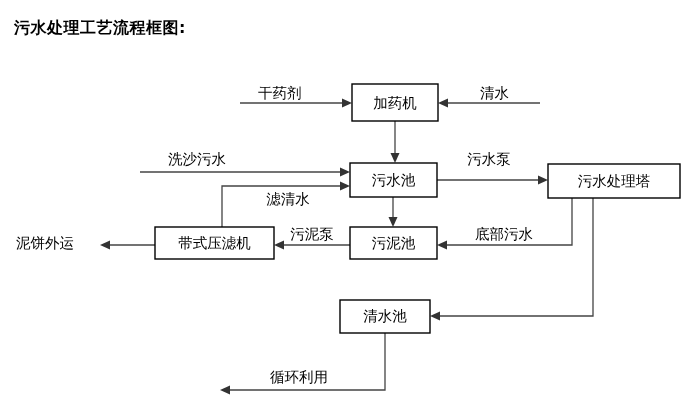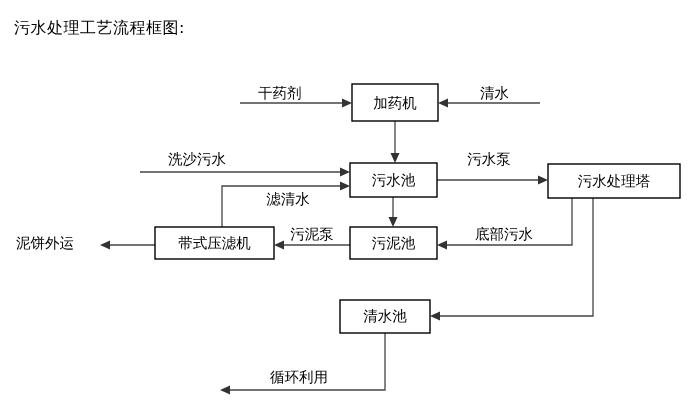--- a/index.html
+++ b/index.html
@@ -18,21 +18,21 @@
   #diagram-root {
     position: relative;
     width: 700px;
     height: 420px;
   }
   .page-title {
     position: absolute;
     left: 14px;
     top: 18px;
     font-size: 16px;
-    font-weight: normal;
+    font-weight: bold;
     letter-spacing: 0.5px;
     color: #000000;
     white-space: nowrap;
   }
   svg.flow-canvas {
     position: absolute;
     left: 0;
     top: 0;
     width: 700px;
     height: 420px;

